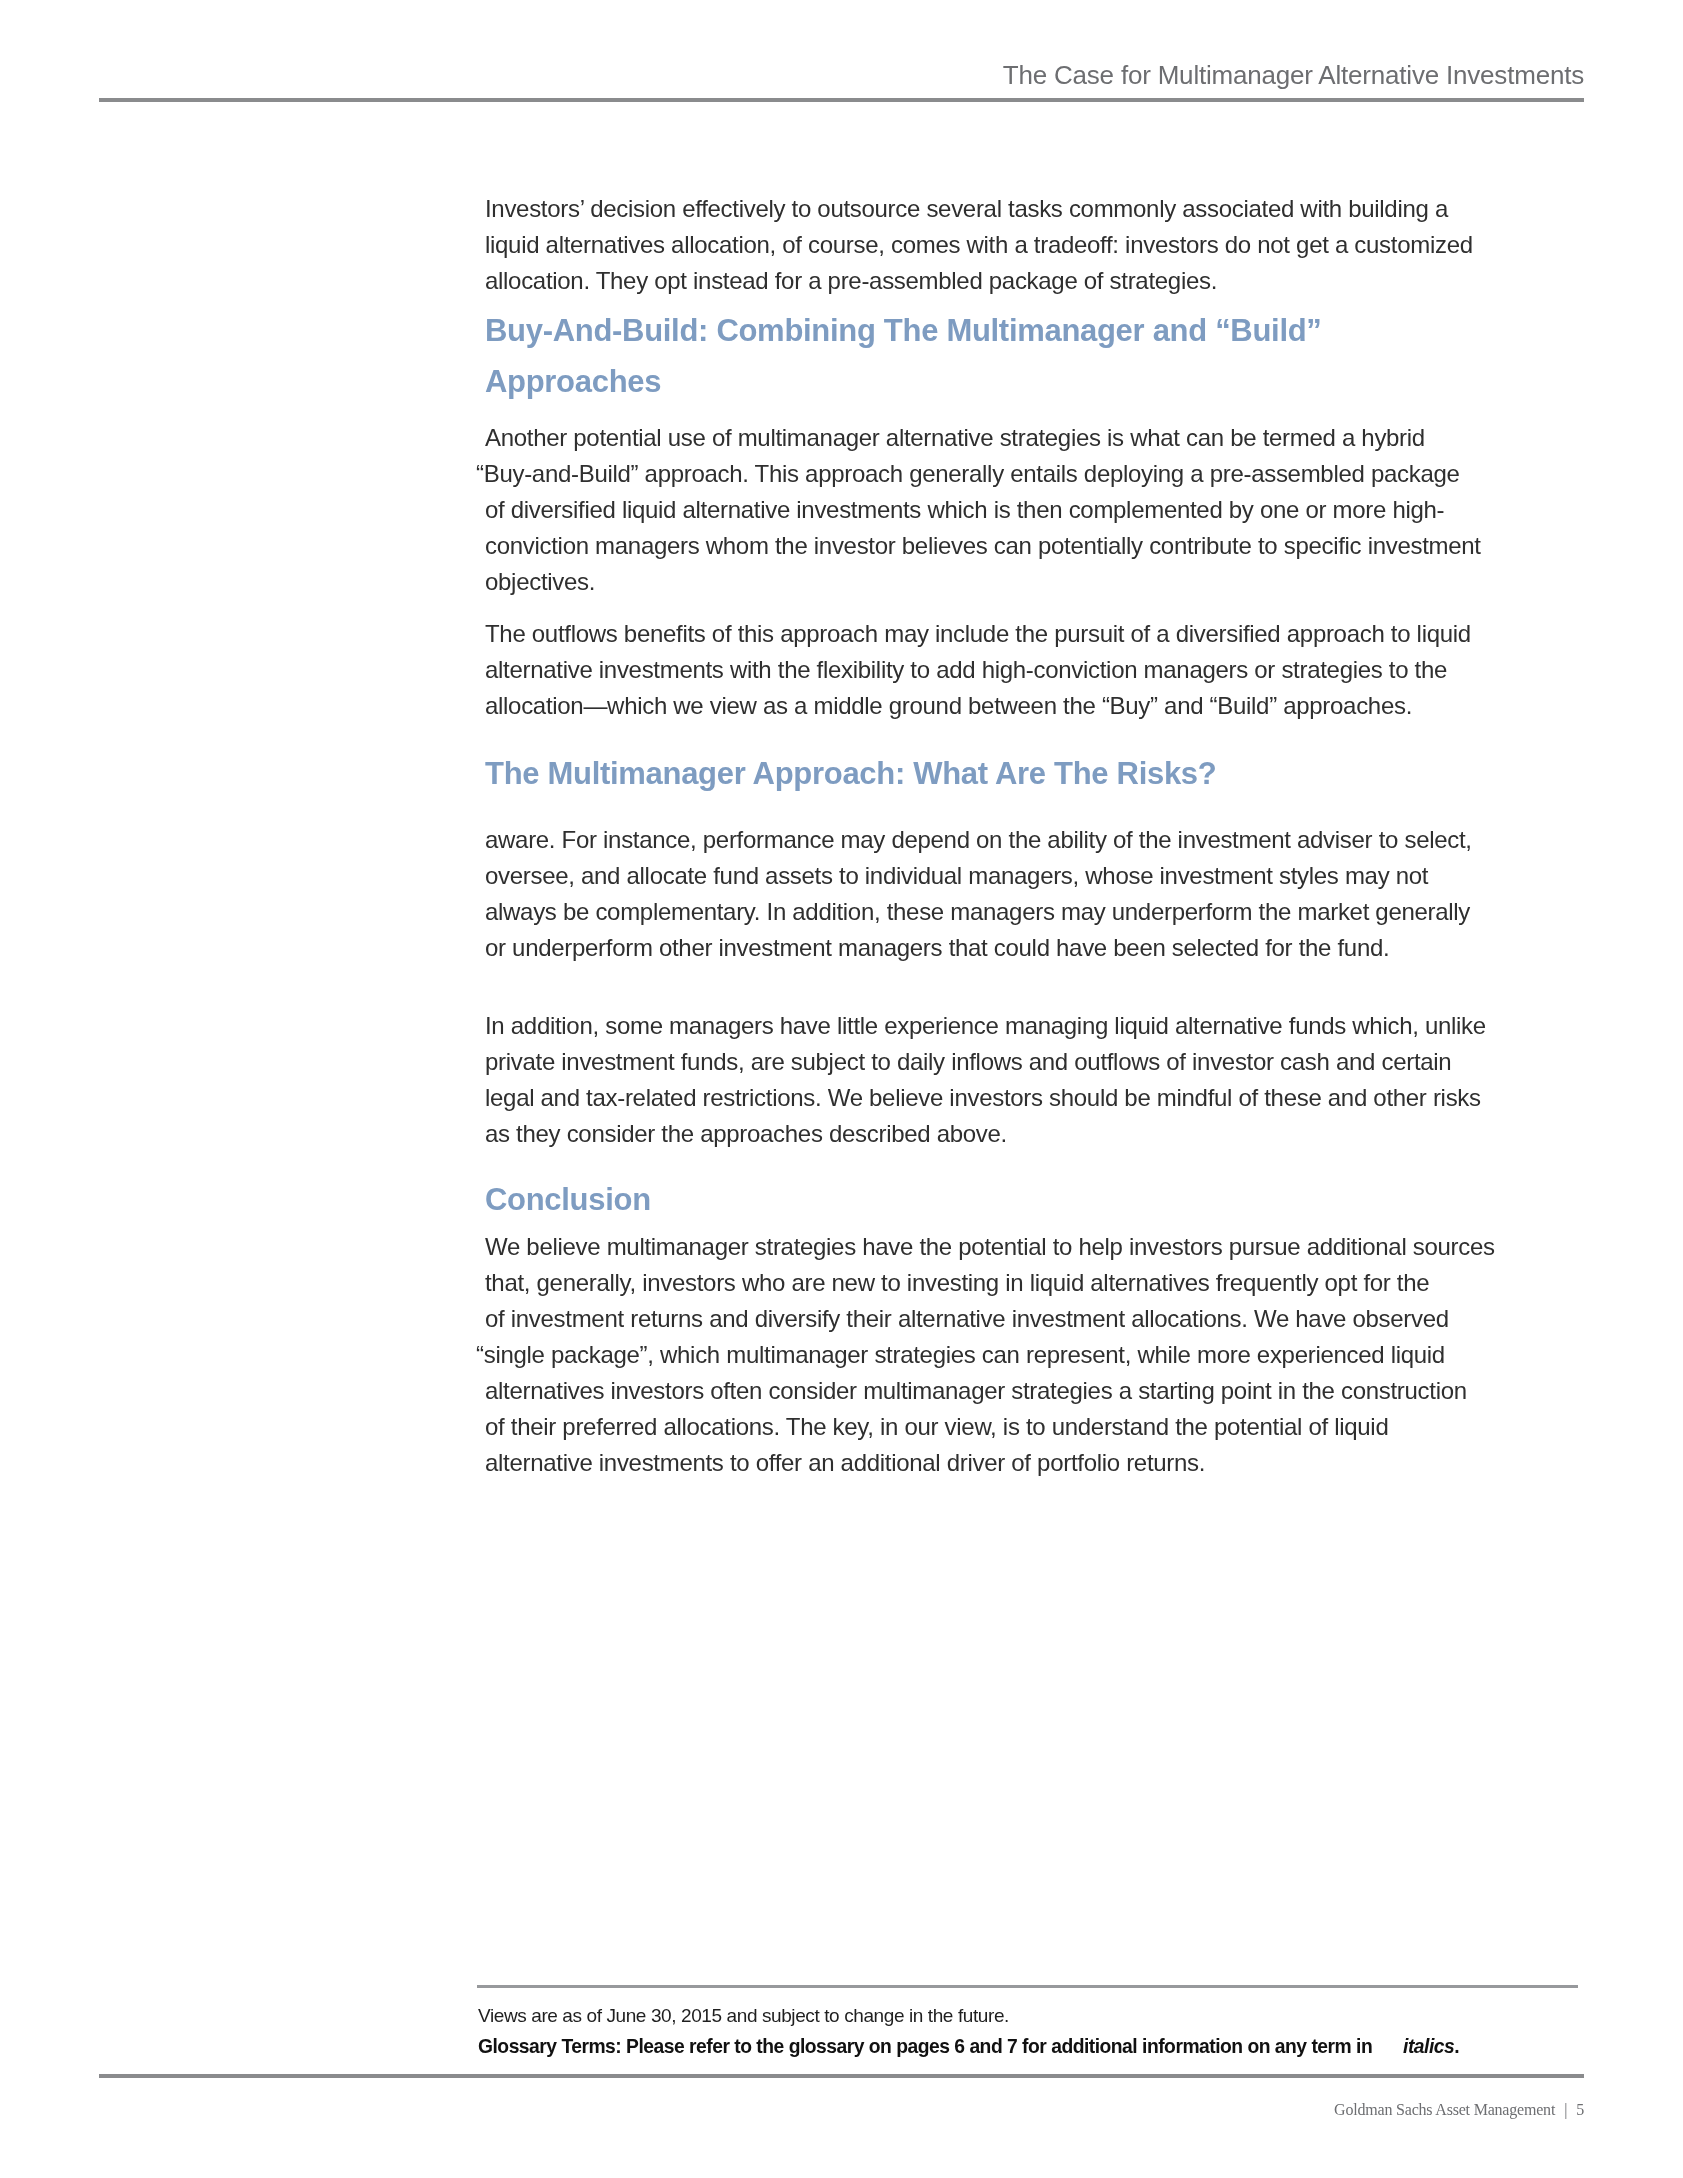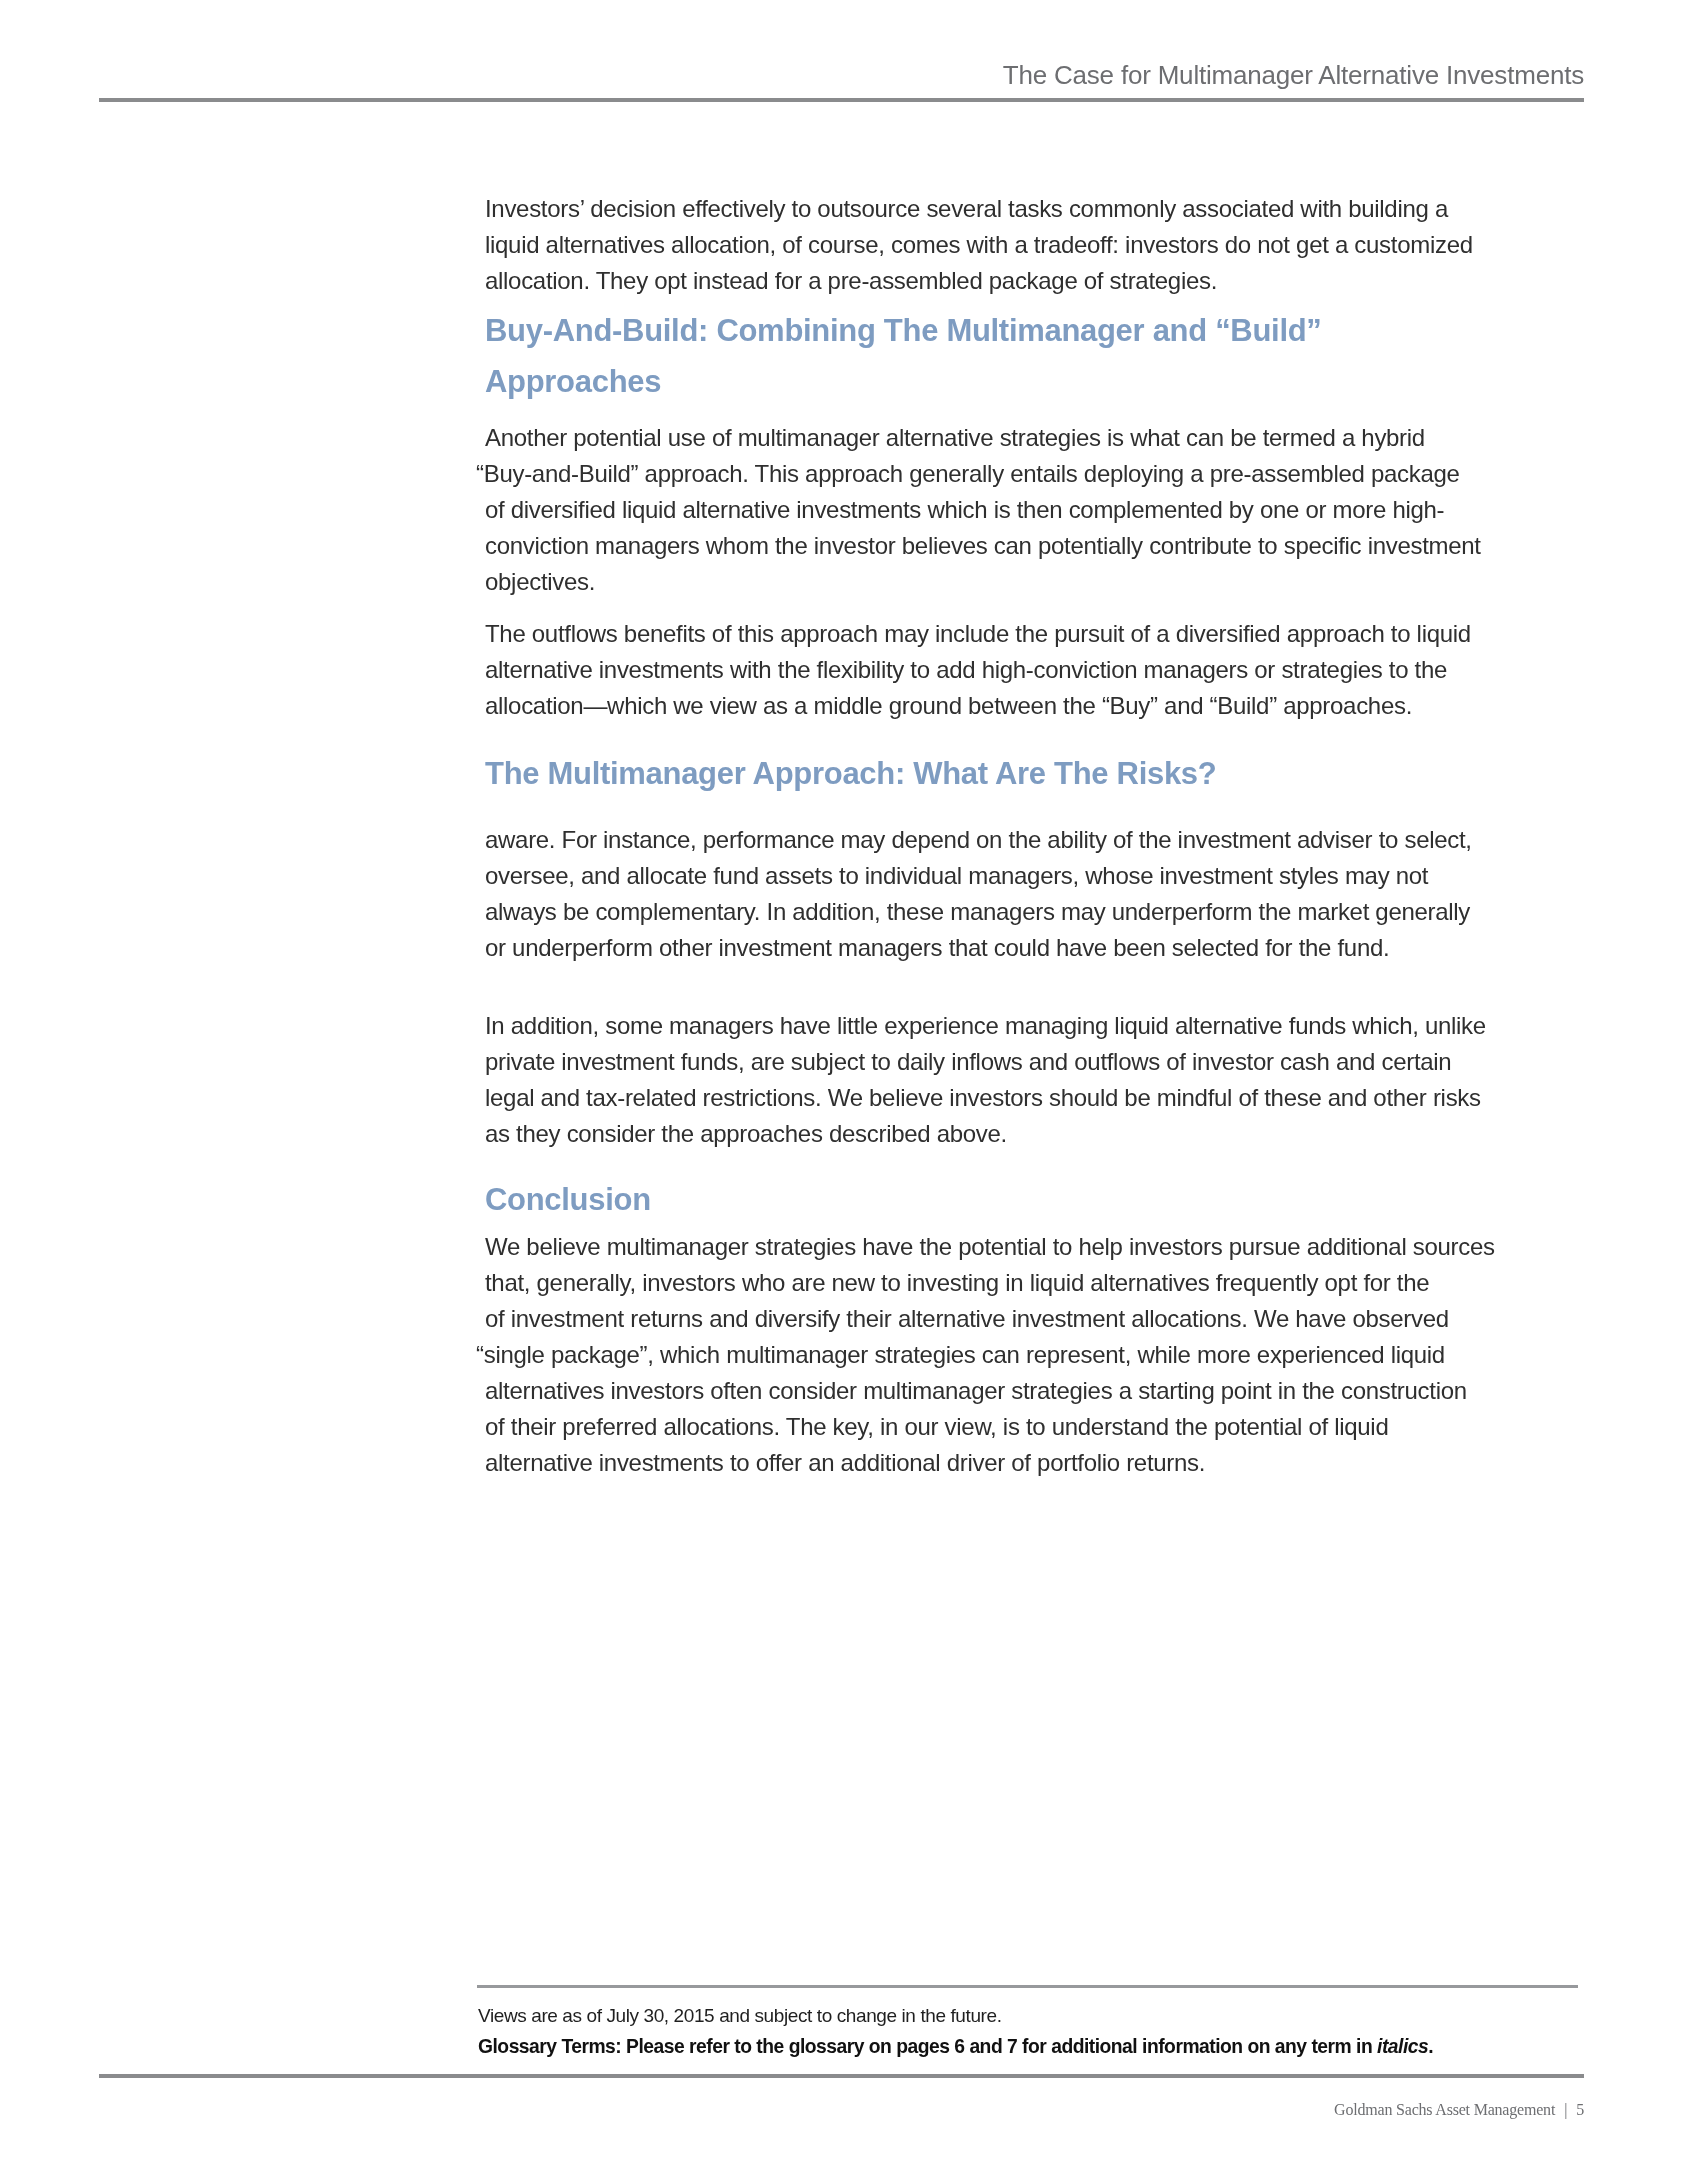--- a/index.html
+++ b/index.html
@@ -92,21 +92,21 @@
     line-height: 24px;
   }
   .footnote.glossary {
     top: 2035px;
     font-size: 19.3px;
     line-height: 24px;
     font-weight: bold;
     letter-spacing: -0.5px;
     color: #111111;
   }
-  .footnote.glossary .italic-term { font-style: italic; }
+  .footnote.glossary .italic-term { font-style: italic; margin-left: 26px; }
 
   
   .rule-bottom {
     position: absolute;
     top: 2074px;
     left: 99px;
     width: 1485px;
     height: 4px;
     background: var(--rule_gray);
   }
@@ -183,21 +183,21 @@
       <div class="line">that, generally, investors who are new to investing in liquid alternatives frequently opt for the</div>
       <div class="line">of investment returns and diversify their alternative investment allocations. We have observed</div>
       <div class="line hang">“single package”, which multimanager strategies can represent, while more experienced liquid</div>
       <div class="line">alternatives investors often consider multimanager strategies a starting point in the construction</div>
       <div class="line">of their preferred allocations. The key, in our view, is to understand the potential of liquid</div>
       <div class="line">alternative investments to offer an additional driver of portfolio returns.</div>
     </div>
 
   <div class="rule-footnote"></div>
 
-  <div class="footnote views">Views are as of July 30, 2015 and subject to change in the future.</div>
+  <div class="footnote views">Views are as of June 30, 2015 and subject to change in the future.</div>
 
   <div class="footnote glossary">
     <span>Glossary Terms: Please refer to the glossary on pages 6 and 7 for additional information on any term in </span><span class="italic-term">italics</span><span>.</span>
   </div>
 
   <div class="rule-bottom"></div>
 
   <div class="page-footer">
     <span>Goldman Sachs Asset Management</span><span class="sep">|</span><span>5</span>
   </div>

